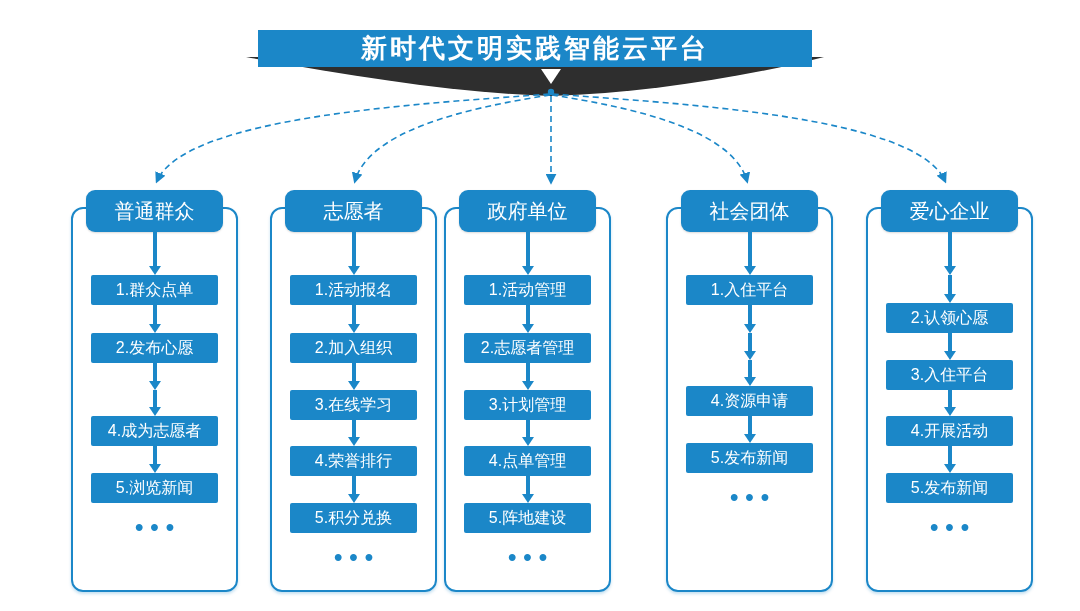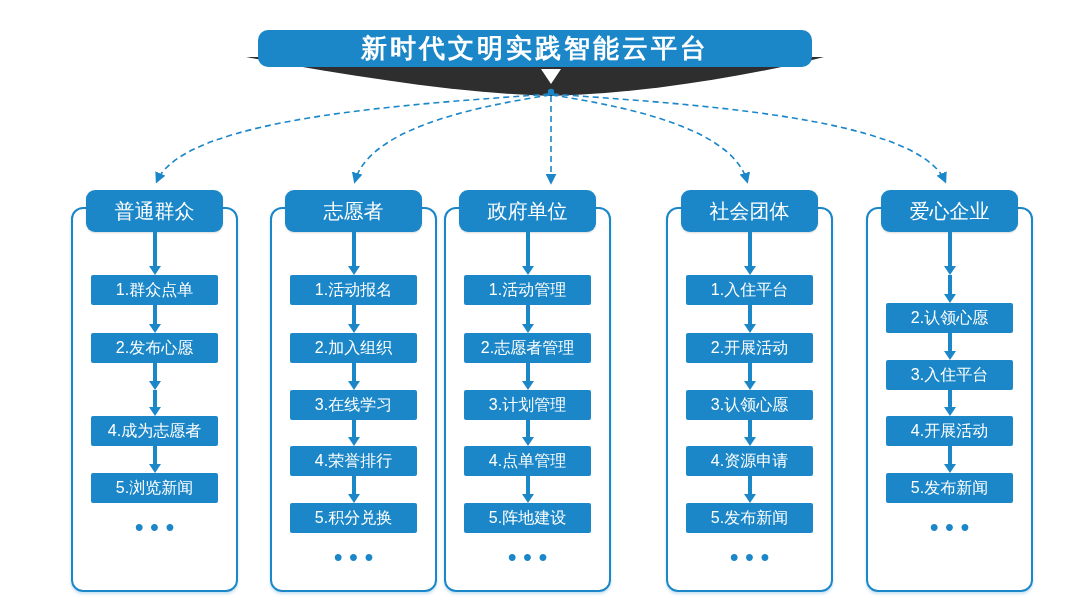--- a/index.html
+++ b/index.html
@@ -5,21 +5,20 @@
   html,body{margin:0;padding:0;background:#fff;}
   .canvas{
     position:relative;width:1080px;height:611px;background:#ffffff;overflow:hidden;
     font-family:"Liberation Sans","DejaVu Sans",sans-serif;
   }
   
   .banner{
     position:absolute;left:258px;top:30px;width:554px;height:37px;
     background:var(--primary);display:flex;align-items:center;justify-content:center;
     z-index:3;
-    border-radius:10px;
   }
   .banner span{
     color:#fff;font-size:26px;font-weight:bold;letter-spacing:3px;white-space:nowrap;
   }
   
   .overlay{position:absolute;left:0;top:0;width:1080px;height:611px;z-index:2;}
   .ribbon{fill:var(--ribbon);}
   .white-arrow{fill:#ffffff;}
   .hub-dot{fill:var(--primary);}
   .dash{fill:none;stroke:var(--primary);stroke-width:1.6;stroke-dasharray:6 4;}
@@ -222,29 +221,23 @@
           <div class="stem"></div>
           <div class="head"></div>
         </div>
         <div class="item">
           <span>1.入住平台</span>
         </div>
         <div class="arrow" style="height: 28px;">
           <div class="stem"></div>
           <div class="head"></div>
         </div>
-        <div class="item">
-          <span>2.开展活动</span>
-        </div>
-        <div class="arrow" style="height: 27px;">
-          <div class="stem"></div>
-          <div class="head"></div>
-        </div>
-        <div class="item">
-          <span>3.认领心愿</span>
+        <div class="arrow" style="height: 27px;">
+          <div class="stem"></div>
+          <div class="head"></div>
         </div>
         <div class="arrow" style="height: 26px;">
           <div class="stem"></div>
           <div class="head"></div>
         </div>
         <div class="item">
           <span>4.资源申请</span>
         </div>
         <div class="arrow" style="height: 27px;">
           <div class="stem"></div>

